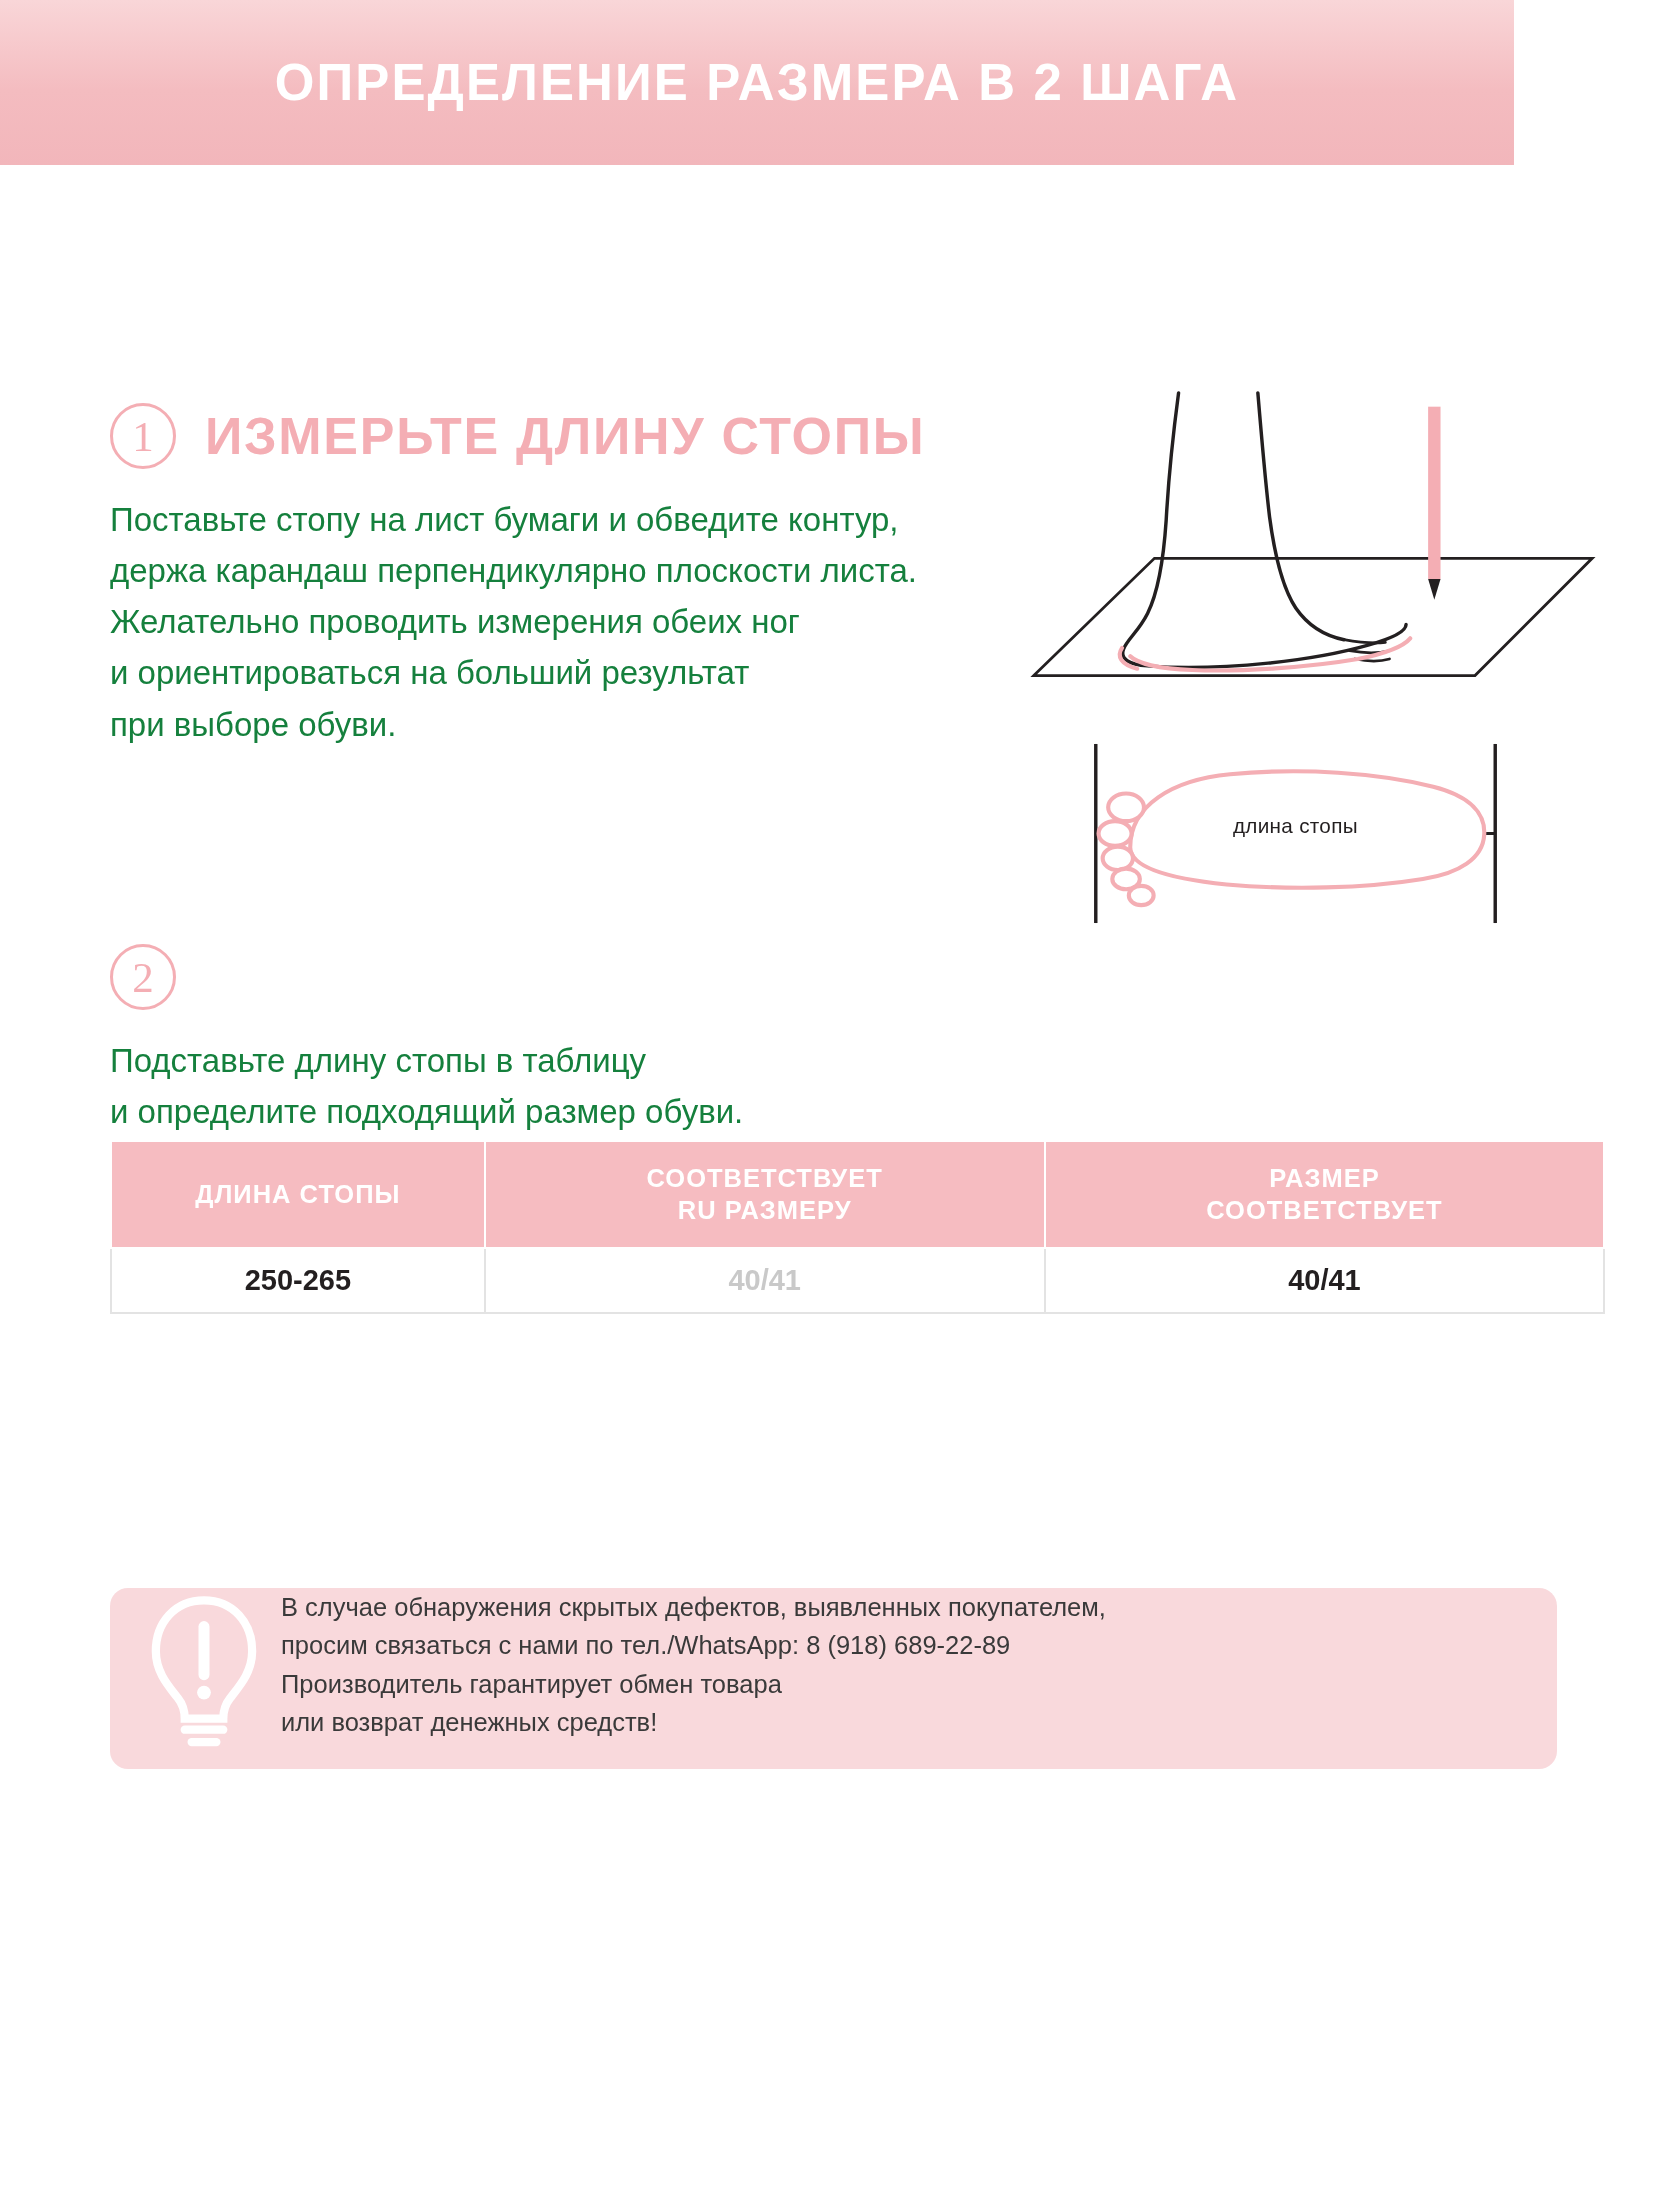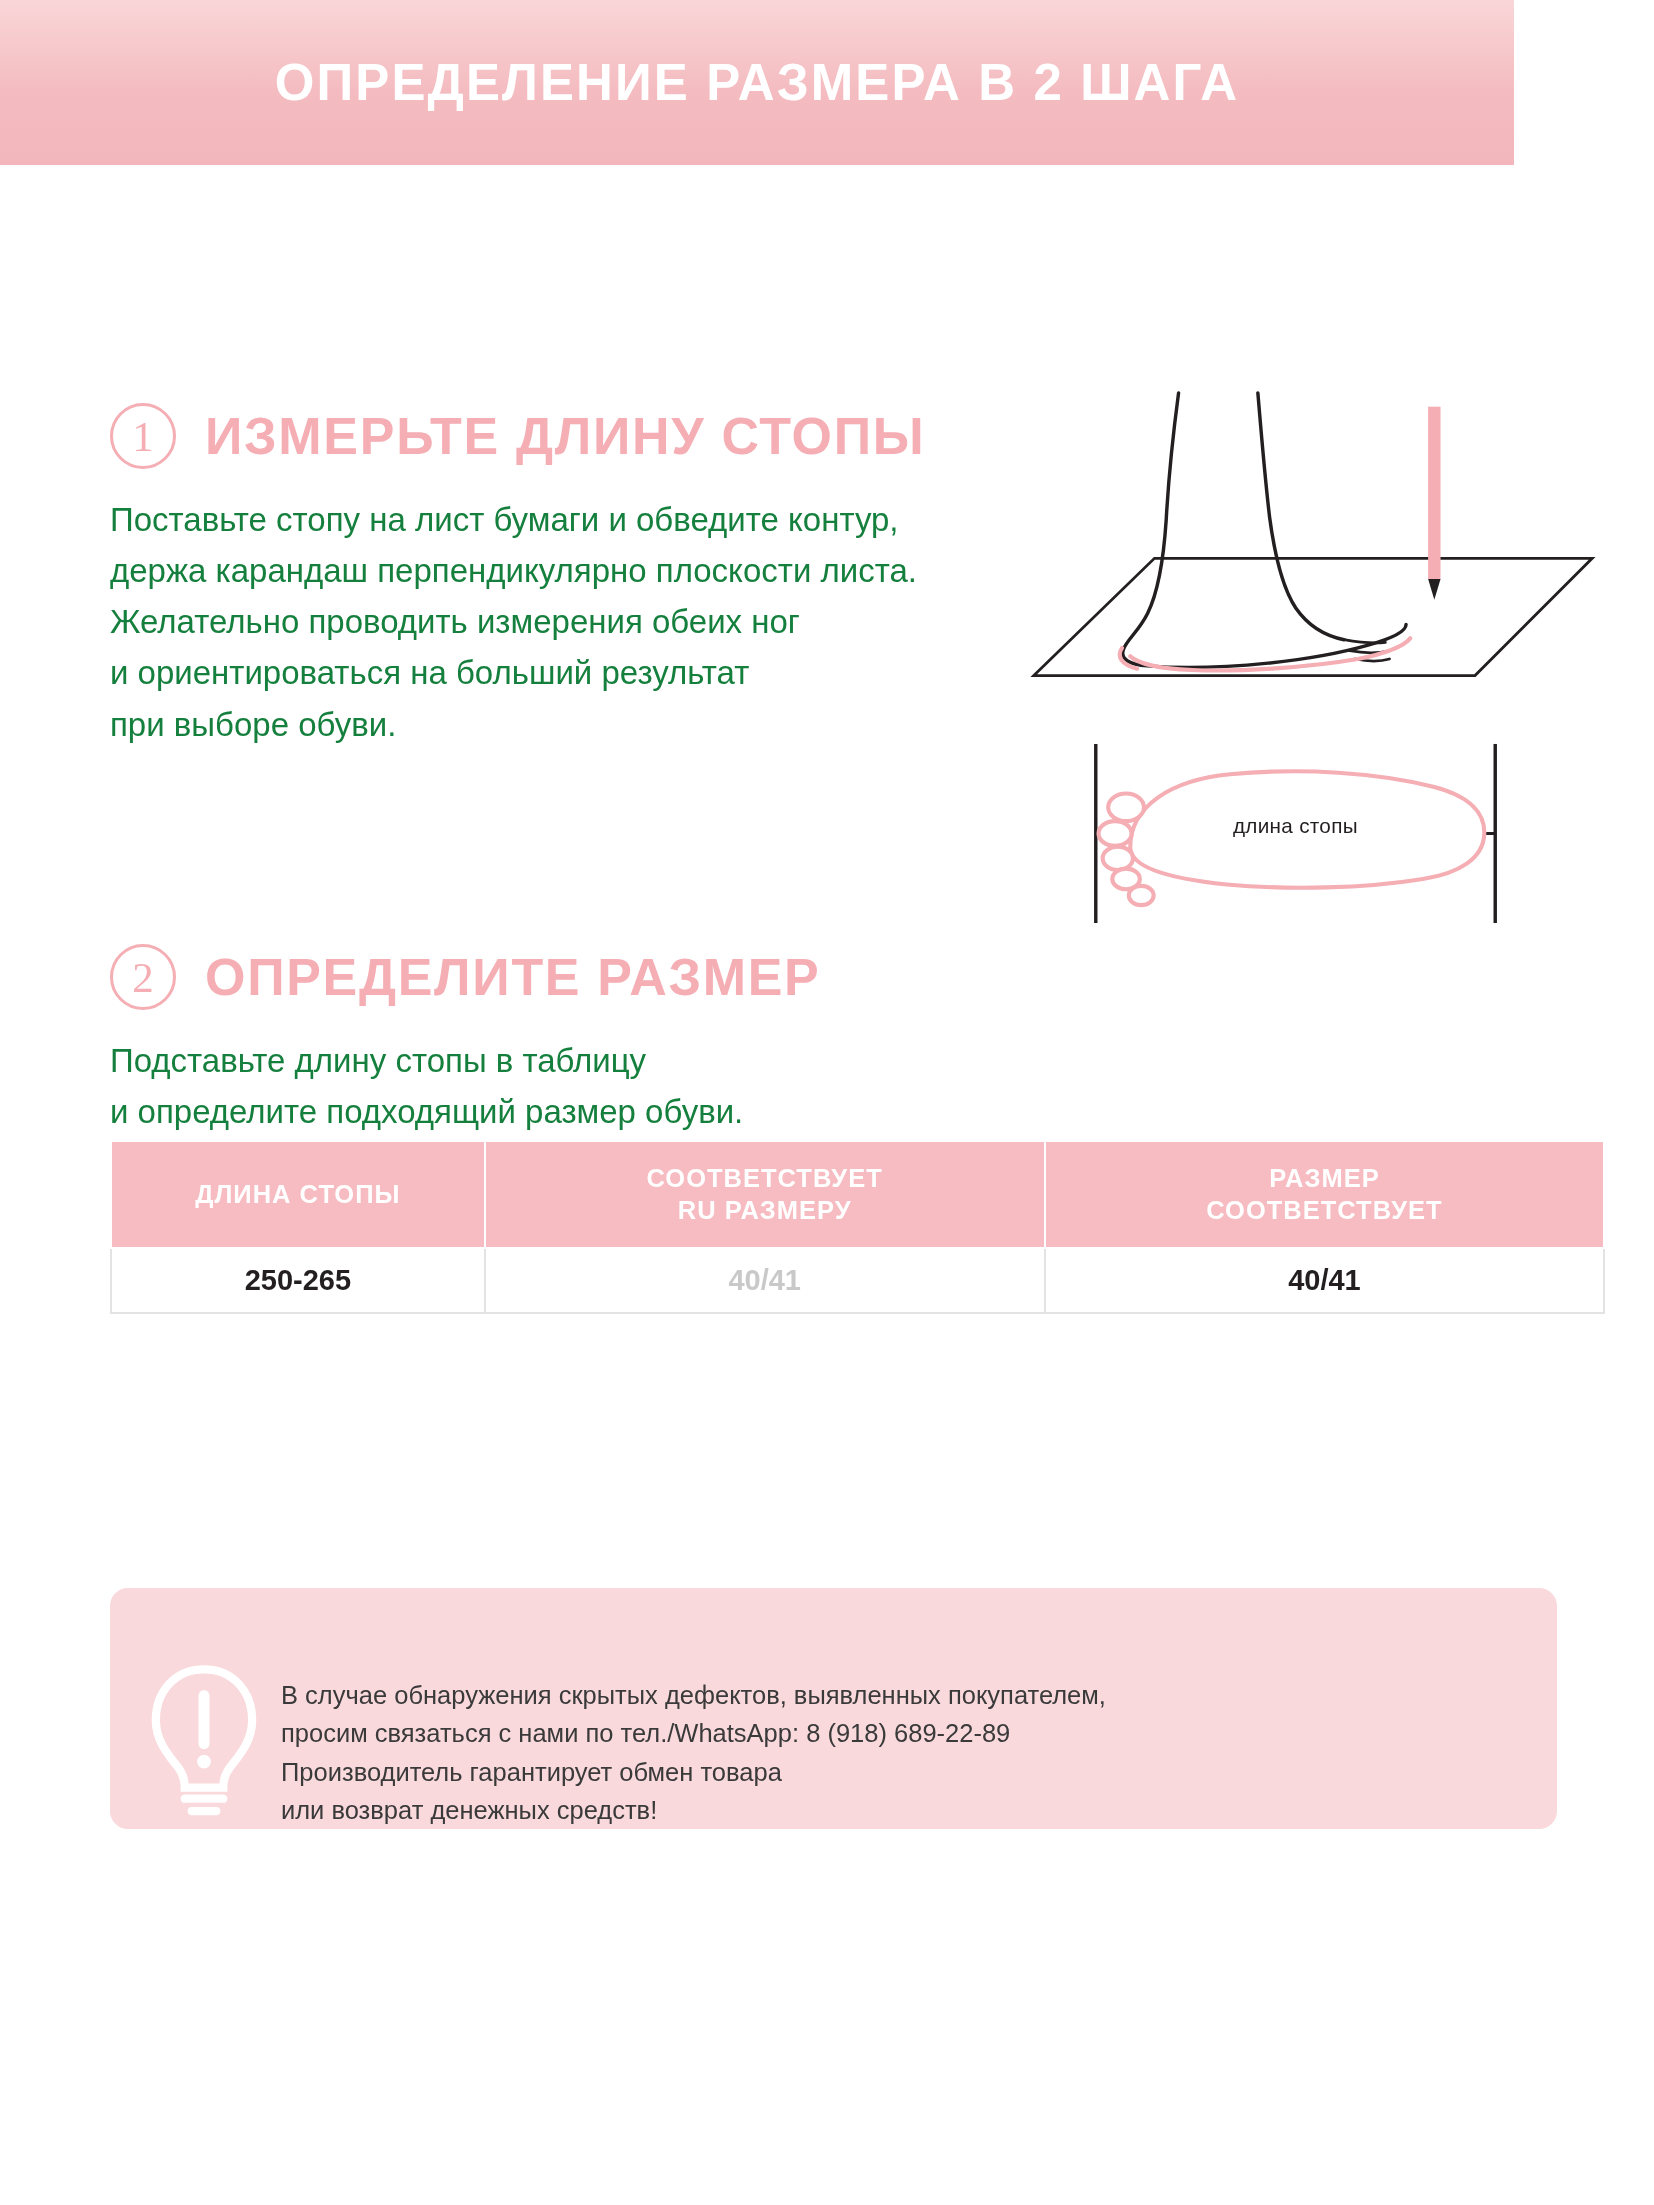--- a/index.html
+++ b/index.html
@@ -130,25 +130,25 @@
   .col-1 { width: 358px; }
   .col-2 { width: 544px; }
   .col-3 { width: 544px; }
 
   
   .note {
     position: absolute;
     left: 110px;
     top: 1588px;
     width: 1447px;
-    height: 241px;
+    height: 181px;
     background: #f9d9dc;
     border-radius: 18px;
     display: flex;
-    align-items: flex-end;
+    align-items: flex-start;
     box-sizing: border-box;
     padding: 0 32px;
   }
   .note-icon {
     width: 124px;
     height: 172px;
     flex: 0 0 124px;
     margin-right: 15px;
   }
   .note-text {
@@ -221,21 +221,20 @@
     <ellipse cx="86" cy="240" rx="18" ry="14" fill="#ffffff" stroke="#f4aeb4" stroke-width="6"></ellipse>
 
     <rect x="250" y="130" width="300" height="42" fill="#ffffff"></rect>
   </svg>
 </div>
 <div class="illus-caption">длина стопы</div>
 
 <div class="step" style="left:110px; top:944px; width:965px;">
   <div class="step-head">
     <div class="step-num">2</div>
-    <div class="step-title">ОПРЕДЕЛИТЕ РАЗМЕР</div>
   </div>
   <div class="step-body" style="white-space: pre-line;">Подставьте длину стопы в таблицу
 и определите подходящий размер обуви.</div>
 </div>
 
 <table class="size-table">
   <thead>
     <tr>
       <th class="col-1" style="white-space: pre-line;">ДЛИНА СТОПЫ</th>
       <th class="col-2" style="white-space: pre-line;">СООТВЕТСТВУЕТ

